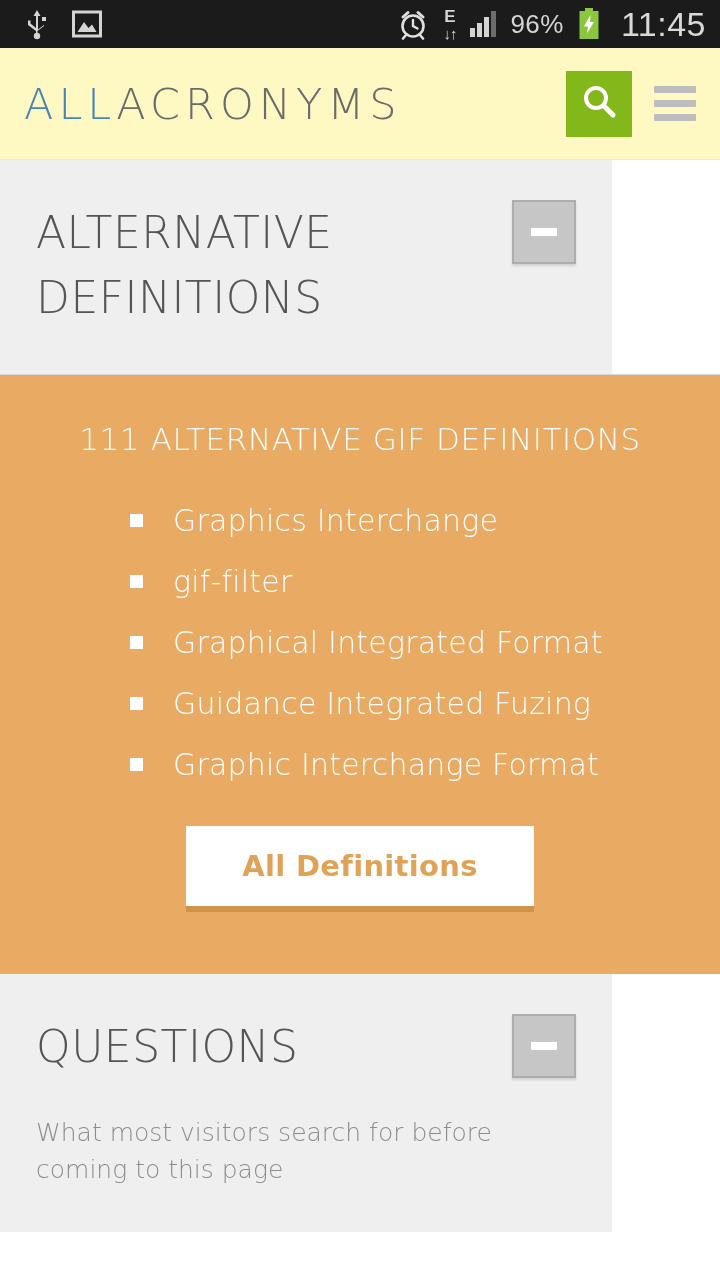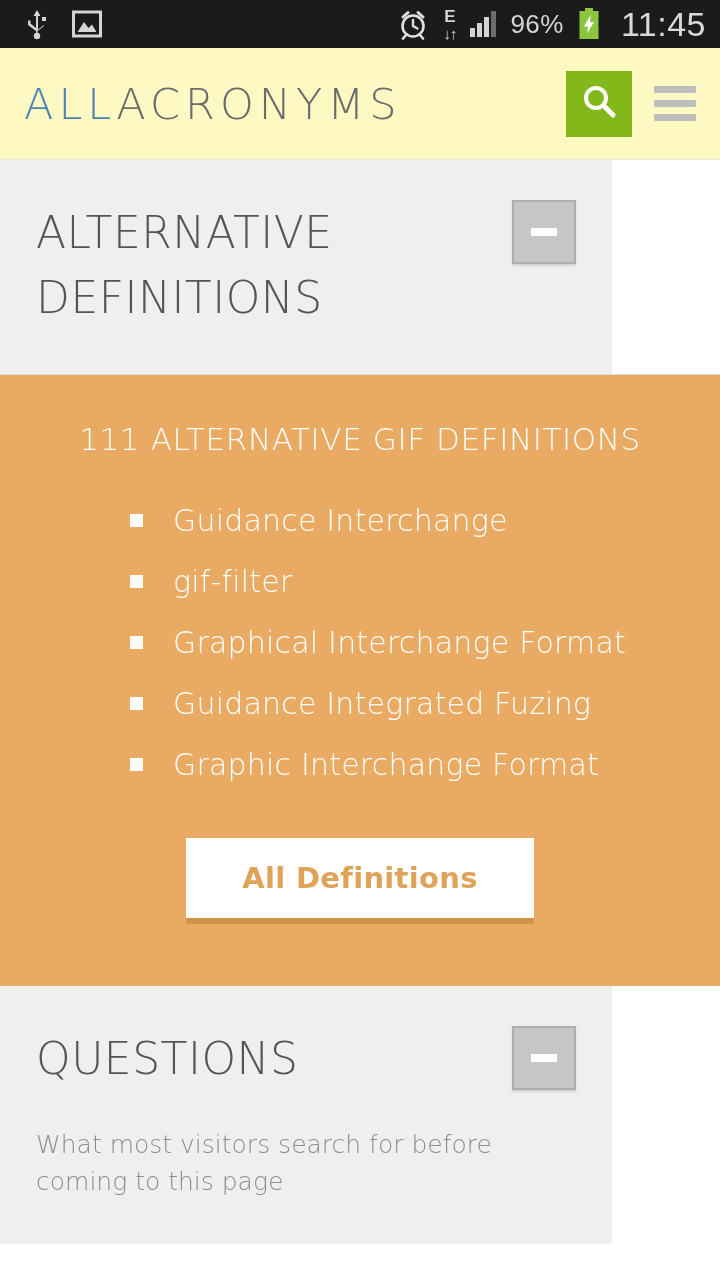--- a/index.html
+++ b/index.html
@@ -112,21 +112,21 @@
     display:flex; align-items:center; gap:30px;
     margin-bottom:26px; cursor:pointer;
   }
   .def-list li .bullet{
     width:13px; height:13px; background:#ffffff; flex:none;
   }
   .def-list li .txt{
     color:#ffffff; font-size:30px; font-weight:300; letter-spacing:.2px;
     font-family:"DejaVu Sans", sans-serif;
   }
-  .all-def-wrap{ display:flex; justify-content:center; margin-top:56px; }
+  .all-def-wrap{ display:flex; justify-content:center; margin-top:44px; }
   .all-def-btn{
     background:#ffffff; color:#e0a257;
     font-size:29px; font-weight:bold; letter-spacing:.3px;
     padding:23px 56px; border:none; cursor:pointer;
     border-bottom:6px solid #cf9346;
     font-family:"DejaVu Sans", sans-serif;
   }
 </style>
 </head>
 <body>
@@ -215,29 +215,29 @@
     <i></i>
   </div>
 </div>
 
 <div class="panel-orange">
   <div class="panel-head">111 ALTERNATIVE GIF DEFINITIONS</div>
 
   <ul class="def-list">
     <li>
       <span class="bullet"></span>
-      <span class="txt">Guidance Interchange</span>
+      <span class="txt">Graphics Interchange</span>
     </li>
     <li>
       <span class="bullet"></span>
       <span class="txt">gif-filter</span>
     </li>
     <li>
       <span class="bullet"></span>
-      <span class="txt">Graphical Interchange Format</span>
+      <span class="txt">Graphical Integrated Format</span>
     </li>
     <li>
       <span class="bullet"></span>
       <span class="txt">Guidance Integrated Fuzing</span>
     </li>
     <li>
       <span class="bullet"></span>
       <span class="txt">Graphic Interchange Format</span>
     </li>
   </ul>

